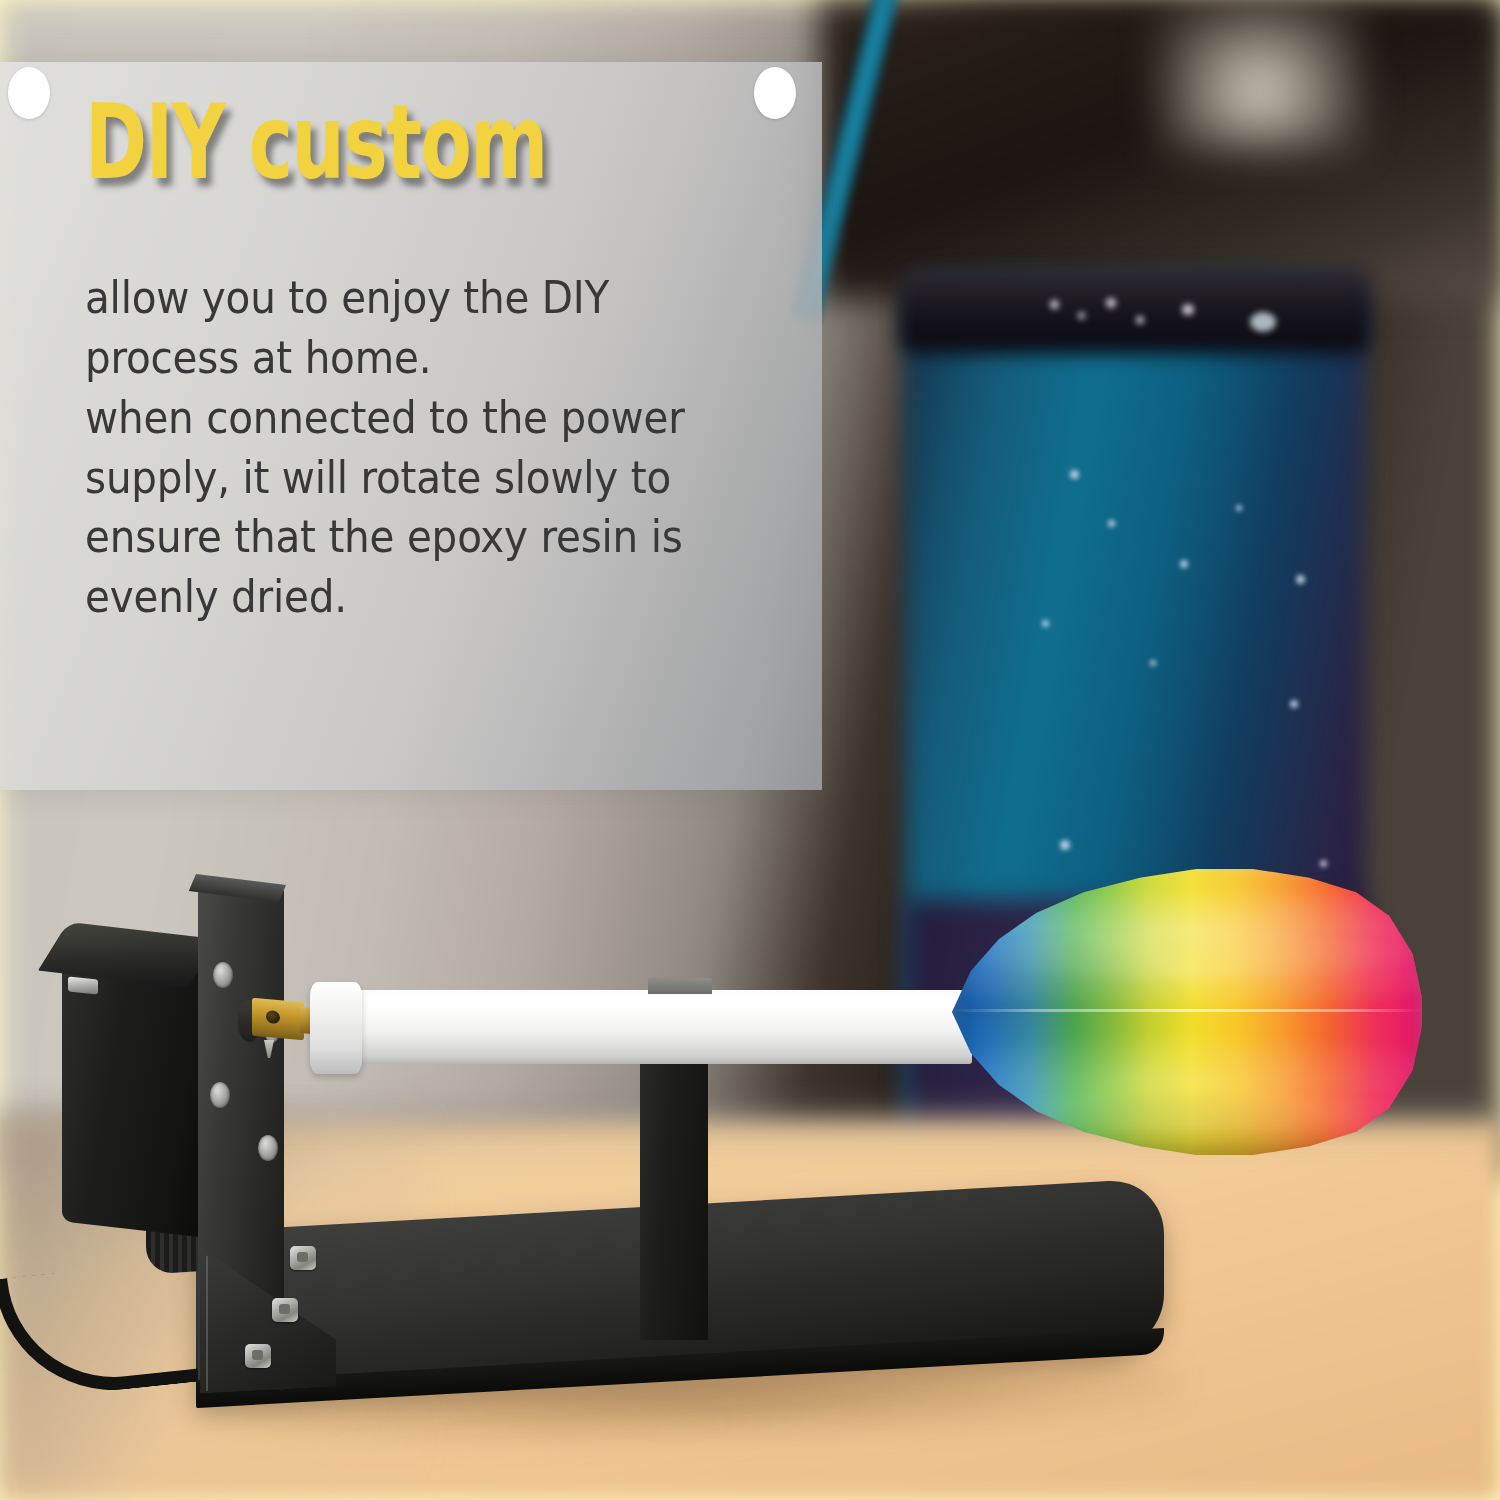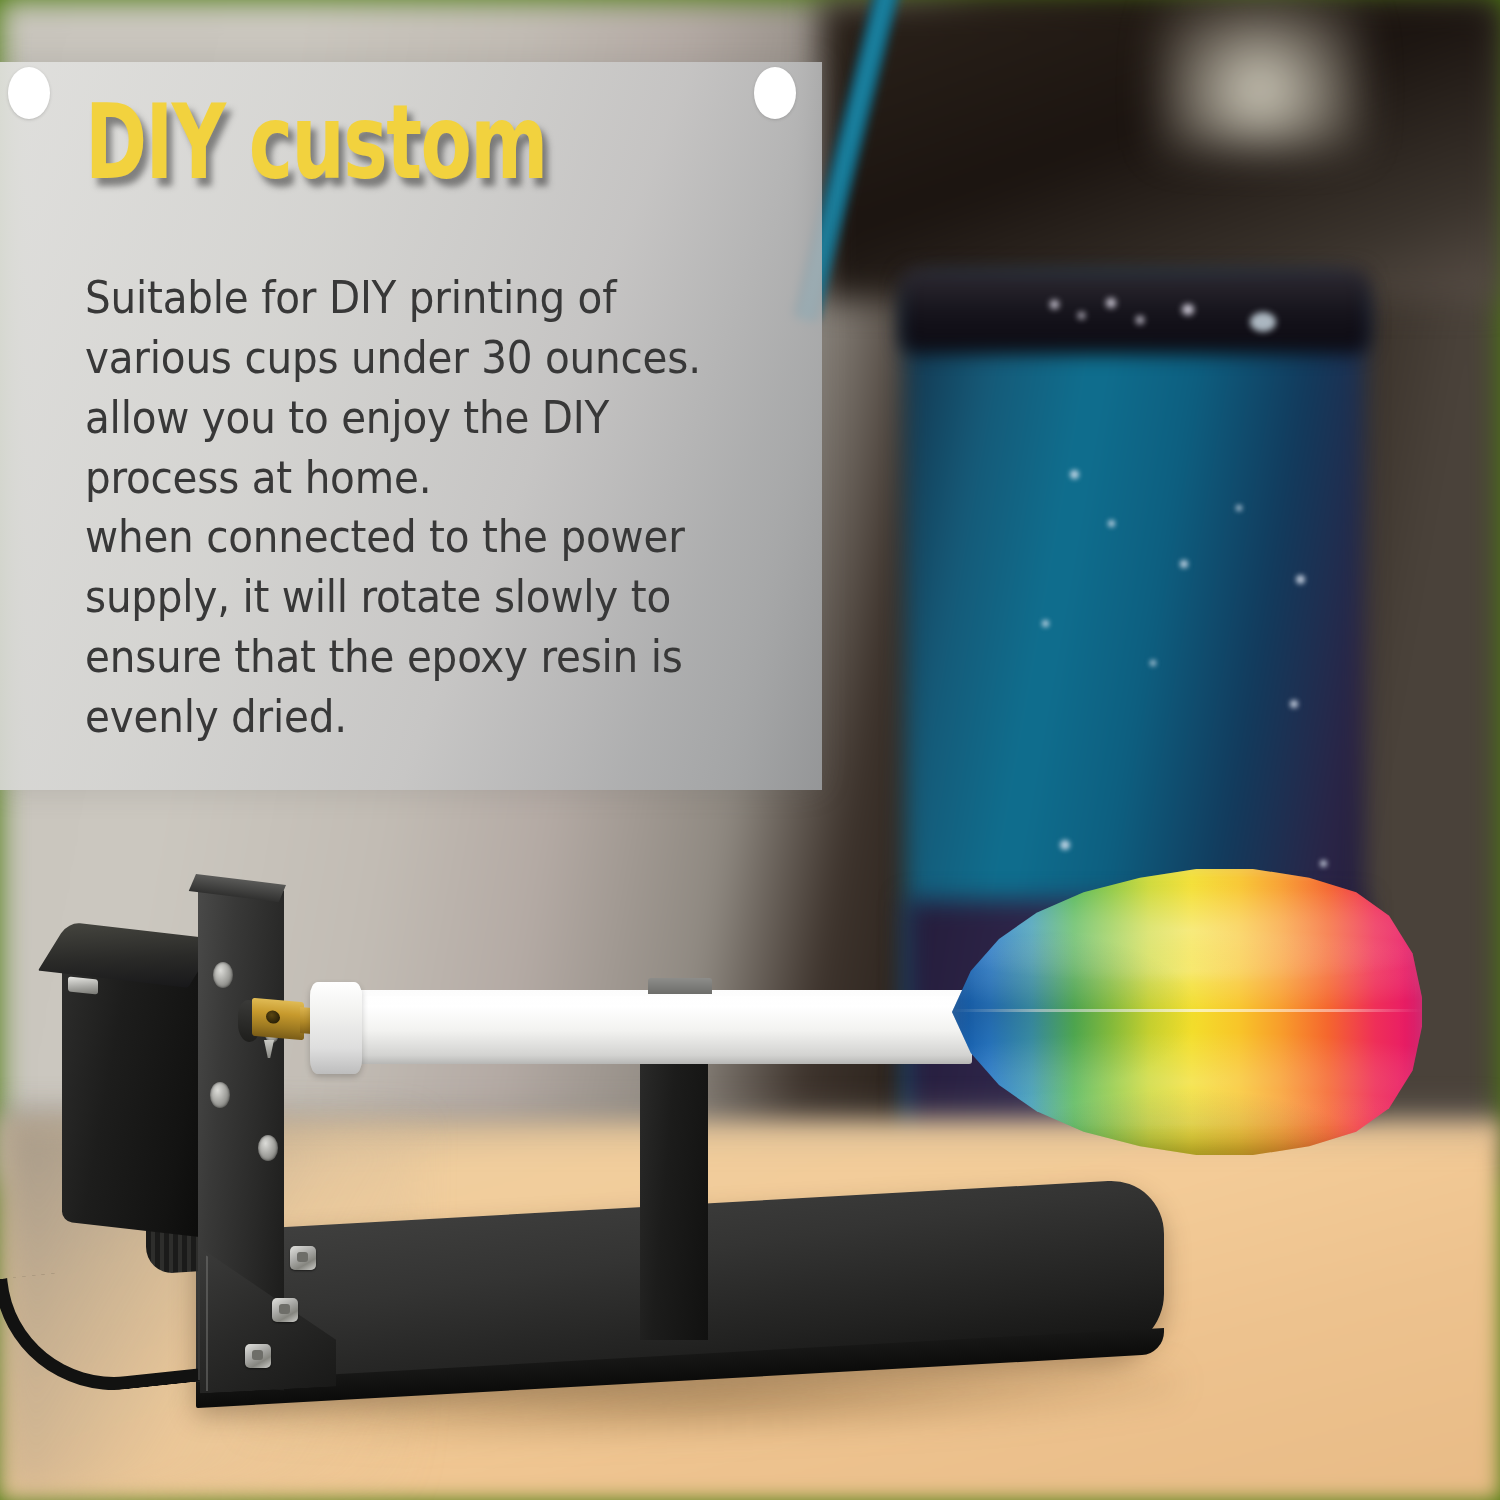--- a/index.html
+++ b/index.html
@@ -9,21 +9,21 @@
   }
   body {
     font-family: "Liberation Sans", sans-serif;
   }
 
   #stage {
     position: relative;
     width: 1500px;
     height: 1500px;
     overflow: hidden;
-    background: #4d7c0f;
+    background: #fef9c3;
   }
 
   
   .bg-layer { position: absolute; inset: 0; }
 
   .bg-wall {
     position: absolute;
     left: 0; top: 0; width: 1500px; height: 1180px;
     background:
       linear-gradient(100deg,
@@ -494,21 +494,20 @@
     <div class="bg-table-shadowleft"></div>
   </div>
 
   <div class="info-panel">
     <div class="panel-hole left"></div>
     <div class="panel-hole right"></div>
 
     <div class="panel-title">DIY custom</div>
 
     <div class="panel-body">
-      <p>Suitable for DIY printing of various cups under 30 ounces.</p>
       <p>allow you to enjoy the DIY process at home.</p>
       <p>when connected to the power supply, it will rotate slowly to ensure that the epoxy resin is evenly dried.</p>
     </div>
   </div>
 
   <div class="product">
 
     <div class="ground-shadow"></div>
 
     <div class="base-plate"></div>

